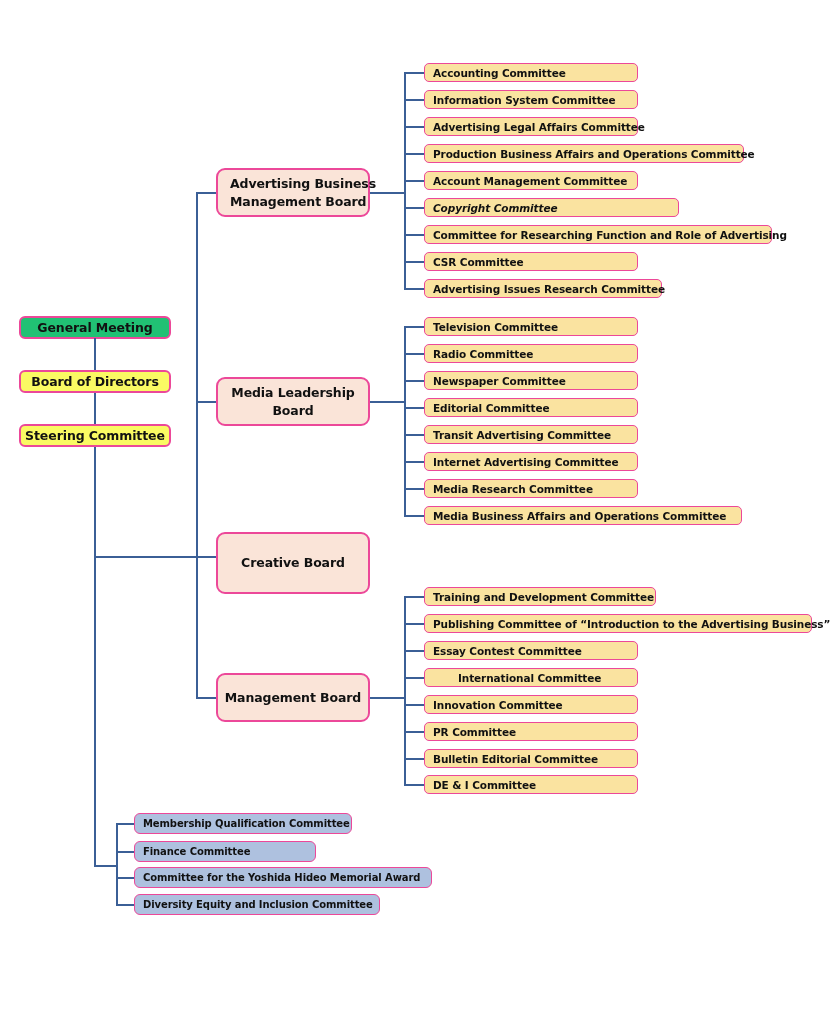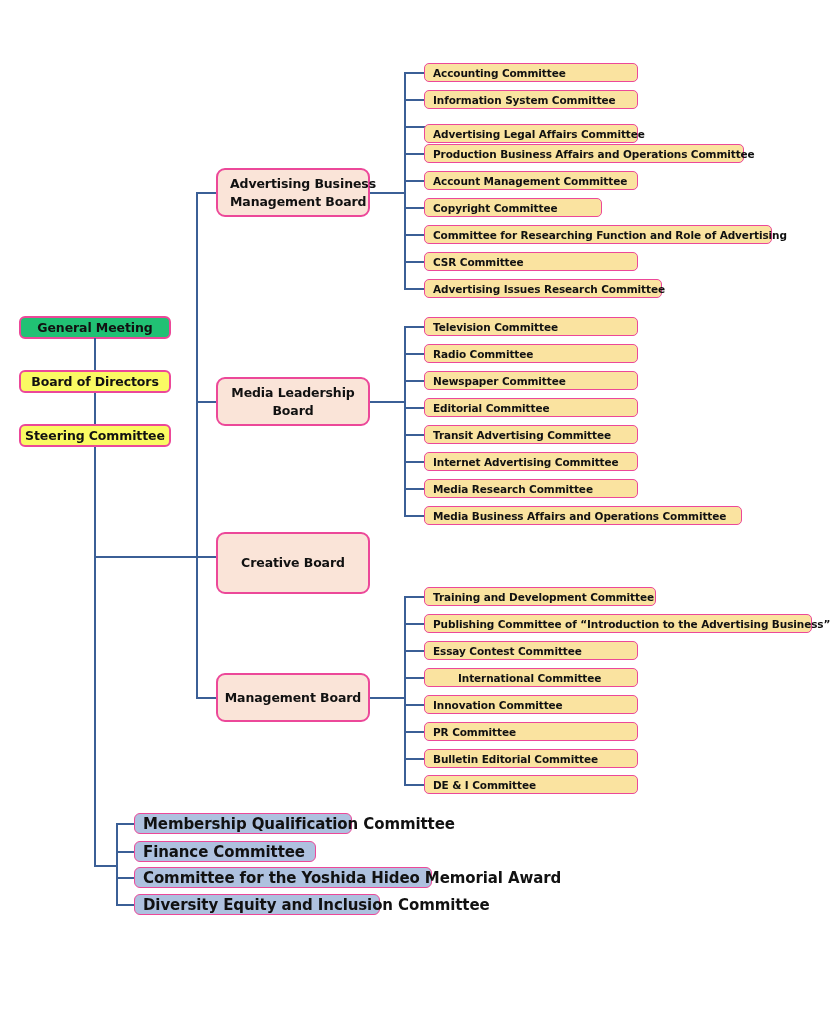--- a/index.html
+++ b/index.html
@@ -80,21 +80,21 @@
     border-radius: 5px;
     border-width: 1.6px;
     padding-left: 8px;
     justify-content: flex-start;
   }
   
   .node-blue {
     left: 134px;
     height: 21px;
     background: #AEC1DF;
-    font-size: 15px;
+    font-size: 10px;
     border-radius: 6px;
     border-width: 1.6px;
     padding-left: 8px;
     justify-content: flex-start;
   }
 </style>
 </head>
 <body>
 
 <div id="chart-root">
@@ -169,30 +169,30 @@
   <div class="line hline" style="left:404px; top:234px; width:22px;"></div>
   <div class="line hline" style="left:404px; top:261px; width:22px;"></div>
   <div class="line hline" style="left:404px; top:288px; width:22px;"></div>
 
   <div class="node node-cmt" style="top:63px;  width:214px;">
       <span>Accounting Committee</span>
     </div>
   <div class="node node-cmt" style="top:90px;  width:214px;">
       <span>Information System Committee</span>
     </div>
-  <div class="node node-cmt" style="top:117px; width:214px;margin-top:7px;">
+  <div class="node node-cmt" style="top:117px; width:214px;">
       <span>Advertising Legal Affairs Committee</span>
     </div>
   <div class="node node-cmt" style="top:144px; width:320px;">
       <span>Production Business Affairs and Operations Committee</span>
     </div>
   <div class="node node-cmt" style="top:171px; width:214px;">
       <span>Account Management Committee</span>
     </div>
-  <div class="node node-cmt" style="top:198px; width:178px;">
+  <div class="node node-cmt" style="top:198px; width:255px;font-style:italic;">
       <span>Copyright Committee</span>
     </div>
   <div class="node node-cmt" style="top:225px; width:348px;">
       <span>Committee for Researching Function and Role of Advertising</span>
     </div>
   <div class="node node-cmt" style="top:252px; width:214px;">
       <span>CSR Committee</span>
     </div>
   <div class="node node-cmt" style="top:279px; width:238px;">
       <span>Advertising Issues Research Committee</span>

